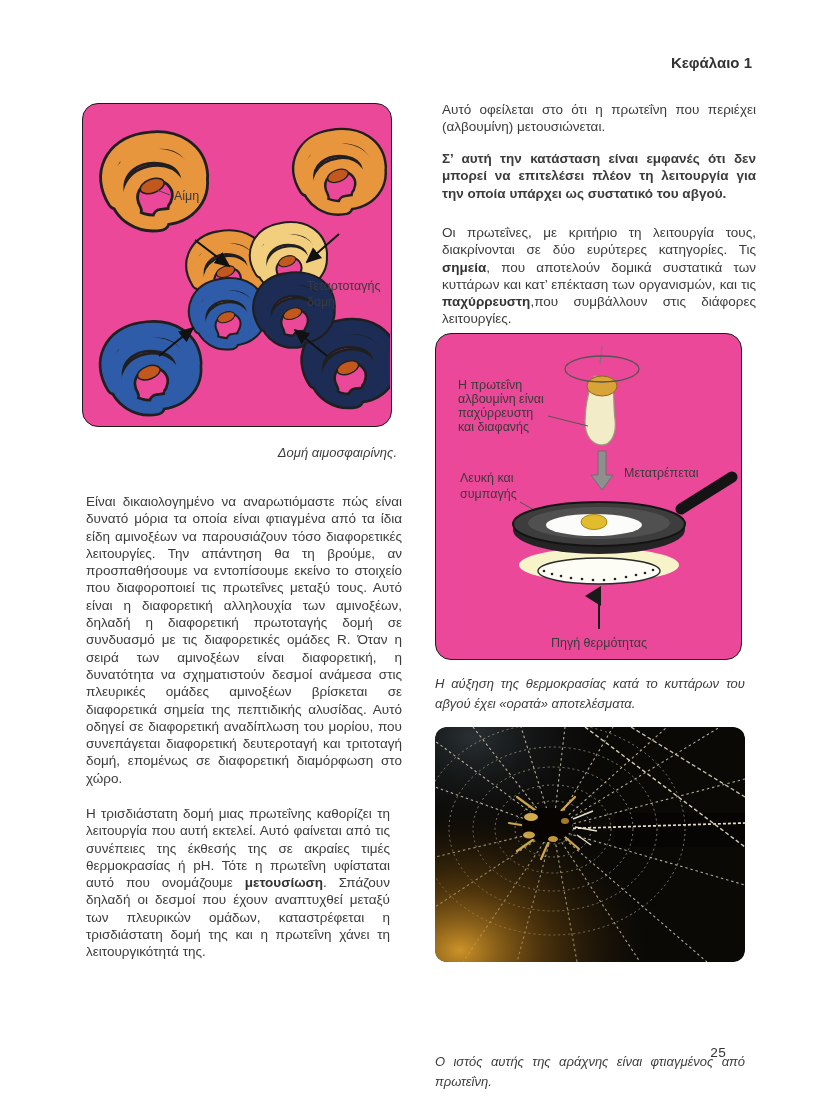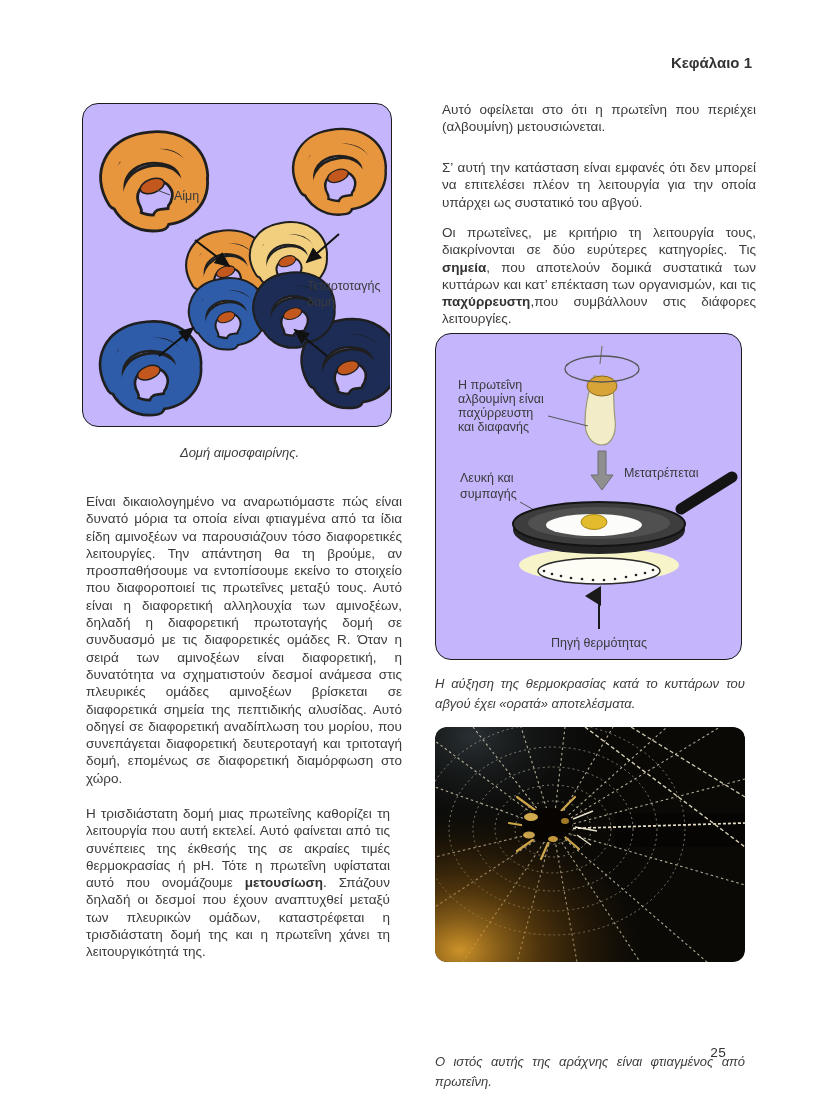--- a/index.html
+++ b/index.html
@@ -12,23 +12,23 @@
   .body-par{
     font-size:13.5px;line-height:17.3px;text-align:justify;margin:6px;
     color:#3b3b3b;
   }
   .body-par .b{font-weight:700;color:#333;}
   .chapter{font-weight:700;font-size:15px;color:#333;text-align:right;}
   .caption{
     font-style:italic;font-size:13px;line-height:20px;text-align:justify;
     color:#3b3b3b;margin:0;
   }
-  .caption.single{text-align:center;}
+  .caption.single{text-align:right;}
   .pagenum{font-size:13.5px;color:#333;text-align:left;font-family:Liberation Mono, monospace;}
-  .figbox{border:1.6px solid #1c1c1c;border-radius:16px;background:#c4b5fd;box-sizing:border-box;}
+  .figbox{border:1.6px solid #1c1c1c;border-radius:16px;background:#ec4899;box-sizing:border-box;}
   svg text{font-family:"Liberation Sans","DejaVu Sans",sans-serif;fill:#3a3a3a;}
   .figlabel{font-size:12.5px;}
   .photo{border-radius:10px;display:block;}
 </style>
 </head>
 <body>
 
 <div class="abs chapter" style="left:560px;top:54px;width:192px;">Κεφάλαιο 1</div>
 
 <div class="abs figbox" style="left:82px;top:103px;width:310px;height:324px;">
@@ -80,21 +80,21 @@
 <p class="abs caption single" style="left:82px;top:443px;width:315px;">Δομή αιμοσφαιρίνης.</p>
 
 <p class="abs body-par" style="left:80px;top:487px;width:316px;">Είναι δικαιολογημένο να αναρωτιόμαστε πώς είναι δυνατό μόρια τα οποία είναι φτιαγμένα από τα ίδια είδη αμινοξέων να παρουσιάζουν τόσο διαφορετικές λειτουργίες. Την απάντηση θα τη βρούμε, αν προσπαθήσουμε να εντοπίσουμε εκείνο το στοιχείο που διαφοροποιεί τις πρωτεΐνες μεταξύ τους. Αυτό είναι η διαφορετική αλληλουχία των αμινοξέων, δηλαδή η διαφορετική πρωτοταγής δομή σε συνδυασμό με τις διαφορετικές ομάδες R. Όταν η σειρά των αμινοξέων είναι διαφορετική, η δυνατότητα να σχηματιστούν δεσμοί ανάμεσα στις πλευρικές ομάδες αμινοξέων βρίσκεται σε διαφορετικά σημεία της πεπτιδικής αλυσίδας. Αυτό οδηγεί σε διαφορετική αναδίπλωση του μορίου, που συνεπάγεται διαφορετική δευτεροταγή και τριτοταγή δομή, επομένως σε διαφορετική διαμόρφωση στο χώρο.</p>
 
 <div class="abs" style="left:80px;top:799px;width:316px;">
   <p class="body-par"><span>Η τρισδιάστατη δομή μιας πρωτεΐνης καθορίζει τη λειτουργία που αυτή εκτελεί. Αυτό φαίνεται από τις συνέπειες της έκθεσής της σε ακραίες τιμές θερμοκρασίας ή pH. Τότε η πρωτεΐνη υφίσταται αυτό που ονομάζουμε </span><span class="b">μετουσίωση</span><span>. Σπάζουν δηλαδή οι δεσμοί που έχουν αναπτυχθεί μεταξύ των πλευρικών ομάδων, καταστρέφεται η τρισδιάστατη δομή της και η πρωτεΐνη χάνει τη λειτουργικότητά της.</span></p>
 </div>
 
 <p class="abs body-par" style="left:436px;top:95px;width:314px;">Αυτό οφείλεται στο ότι η πρωτεΐνη που περιέχει (αλβουμίνη) μετουσιώνεται.</p>
 
-<p class="abs body-par" style="left:436px;top:153px;width:314px;">Σ’ αυτή την κατάσταση είναι εμφανές ότι δεν μπορεί να επιτελέσει πλέον τη λειτουργία για την οποία υπάρχει ως συστατικό του αβγού.</p>
+<p class="abs body-par" style="left:436px;top:144px;width:314px;font-weight:bold;">Σ’ αυτή την κατάσταση είναι εμφανές ότι δεν μπορεί να επιτελέσει πλέον τη λειτουργία για την οποία υπάρχει ως συστατικό του αβγού.</p>
 
 <p class="abs body-par" style="left:436px;top:218px;width:314px;"><span>Οι πρωτεΐνες, με κριτήριο τη λειτουργία τους, διακρίνονται σε δύο ευρύτερες κατηγορίες. Τις </span><span class="b">σημεία</span><span>, που αποτελούν δομικά συστατικά των κυττάρων και κατ’ επέκταση των οργανισμών, και τις </span><span class="b">παχύρρευστη</span><span>,που συμβάλλουν στις διάφορες λειτουργίες.</span></p>
 
 <div class="abs figbox" style="left:435px;top:333px;width:307px;height:327px;">
   <svg width="304" height="324" viewBox="0 0 304 324">
     <defs>
       <marker id="ahup" markerWidth="10" markerHeight="10" refX="5" refY="7" orient="auto">
         <path d="M0,8 L5,0 L10,8 Z" fill="#1a1a1a"></path>
       </marker>
     </defs>

